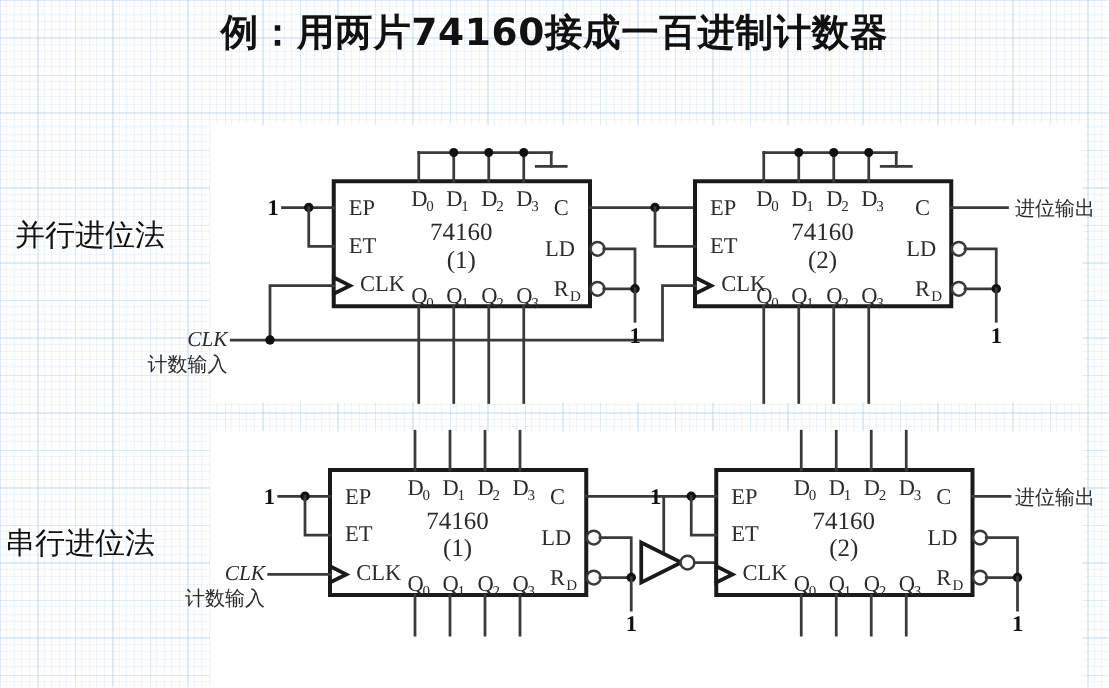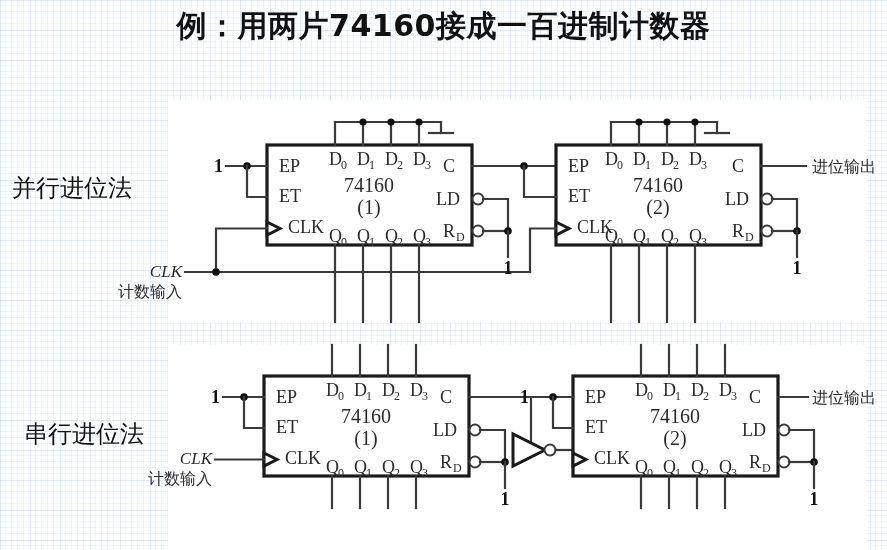--- a/index.html
+++ b/index.html
@@ -53,21 +53,21 @@
   .diagram-panel{position:absolute;background:#ffffff;z-index:2;}
   #panel-parallel{left:168px;top:100px;width:698px;height:222px;}
   #panel-serial{left:168px;top:345px;width:698px;height:205px;}
   
   .row-caption{
     position:absolute;z-index:6;
     font-family:"DejaVu Sans", sans-serif;
     font-size:24px;color:#111111;white-space:nowrap;
   }
   #caption-parallel{left:12px;top:172px;}
-  #caption-serial{left:24px;top:418px;}
+  #caption-serial{left:4px;top:418px;}
   
   svg.circuit{position:absolute;z-index:4;overflow:visible;}
   #svg-parallel{left:0;top:0;width:887px;height:340px;}
   #svg-serial{left:0;top:340px;width:887px;height:210px;}
   .wire{stroke:#3a3a3a;stroke-width:2.2;fill:none;stroke-linecap:square;}
   .ic-box{stroke:#1a1a1a;stroke-width:3.2;fill:#ffffff;}
   .node{fill:#101010;}
   .bub{fill:#ffffff;stroke:#3a3a3a;stroke-width:2;}
   .gate{fill:#ffffff;stroke:#1a1a1a;stroke-width:3;}
   text{fill:#2b2b2b;font-family:"Liberation Serif", serif;}

